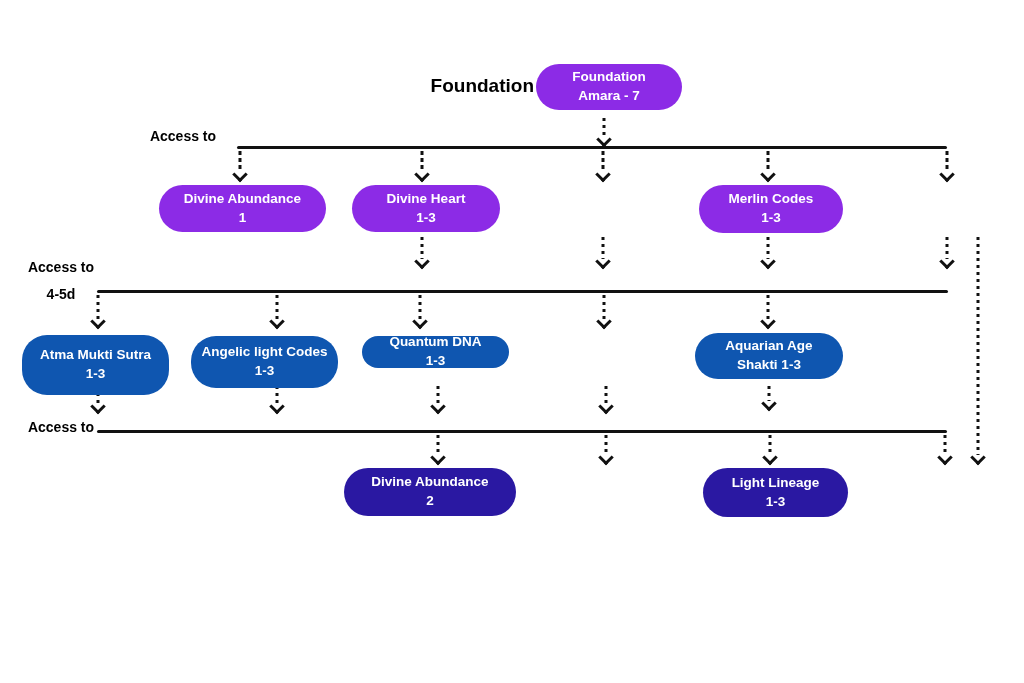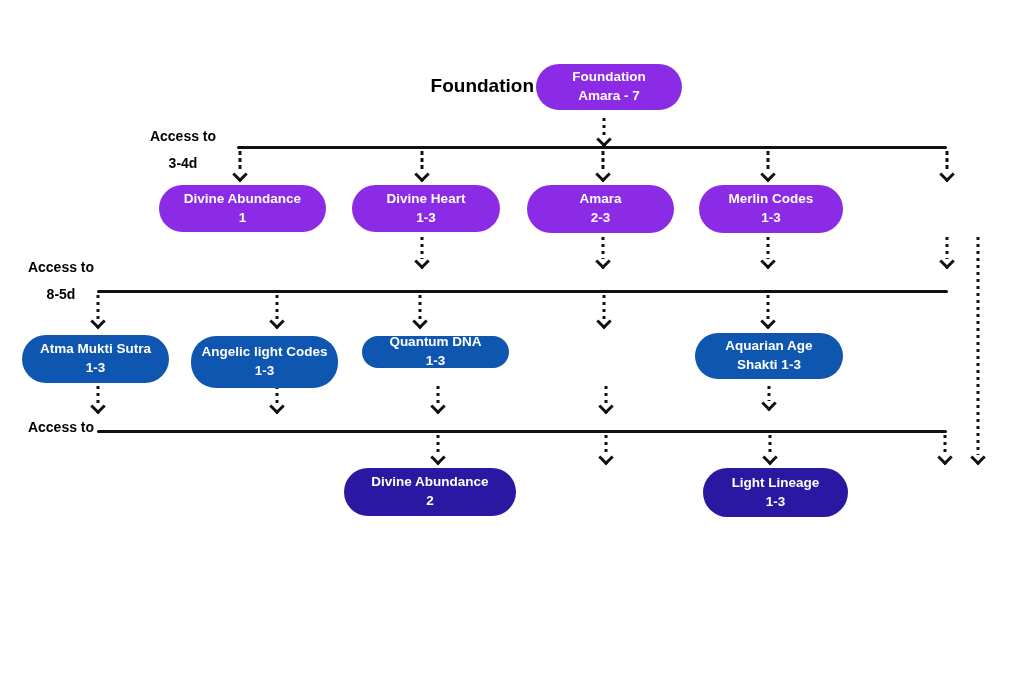--- a/index.html
+++ b/index.html
@@ -92,25 +92,24 @@
 
   <div class="flabel" style="left:420px;top:75px;width:114px">Foundation</div>
 
   <div class="pill lvl0" style="left:536px;top:64px;width:146px;height:46px">
     <span>Foundation</span>
     <span>Amara - 7</span>
   </div>
 
   <div class="alabel" style="left:130px;top:123px;width:106px">
     <span>Access to</span>
-    <span>3-4d</span>
   </div>
   <div class="alabel" style="left:8px;top:254px;width:106px">
     <span>Access to</span>
-    <span>8-5d</span>
+    <span>4-5d</span>
   </div>
   <div class="alabel" style="left:8px;top:414px;width:106px">
     <span>Access to</span>
   </div>
 
   <div class="hline" style="left:237px;top:146px;width:710px"></div>
   <div class="hline" style="left:97px;top:290px;width:851px"></div>
   <div class="hline" style="left:97px;top:430px;width:850px"></div>
 
   <div id="arrow-layer">
@@ -217,30 +216,26 @@
     </div>
 
   <div class="pill lvl1" style="left:159px;top:185px;width:167px;height:47px">
     <span>Divine Abundance</span>
     <span>1</span>
   </div>
   <div class="pill lvl1" style="left:352px;top:185px;width:148px;height:47px">
     <span>Divine Heart</span>
     <span>1-3</span>
   </div>
-  <div class="pill lvl1" style="left:527px;top:185px;width:147px;height:48px">
-    <span>Amara</span>
-    <span>2-3</span>
-  </div>
   <div class="pill lvl1" style="left:699px;top:185px;width:144px;height:48px">
     <span>Merlin Codes</span>
     <span>1-3</span>
   </div>
 
-  <div class="pill lvl2" style="left:22px;top:335px;width:147px;height:48px">
+  <div class="pill lvl2" style="left:22px;top:335px;width:147px;height:60px">
     <span>Atma Mukti Sutra</span>
     <span>1-3</span>
   </div>
   <div class="pill lvl2" style="left:191px;top:336px;width:147px;height:52px">
     <span>Angelic light Codes</span>
     <span>1-3</span>
   </div>
   <div class="pill lvl2" style="left:362px;top:336px;width:147px;height:32px">
     <span>Quantum DNA</span>
     <span>1-3</span>

